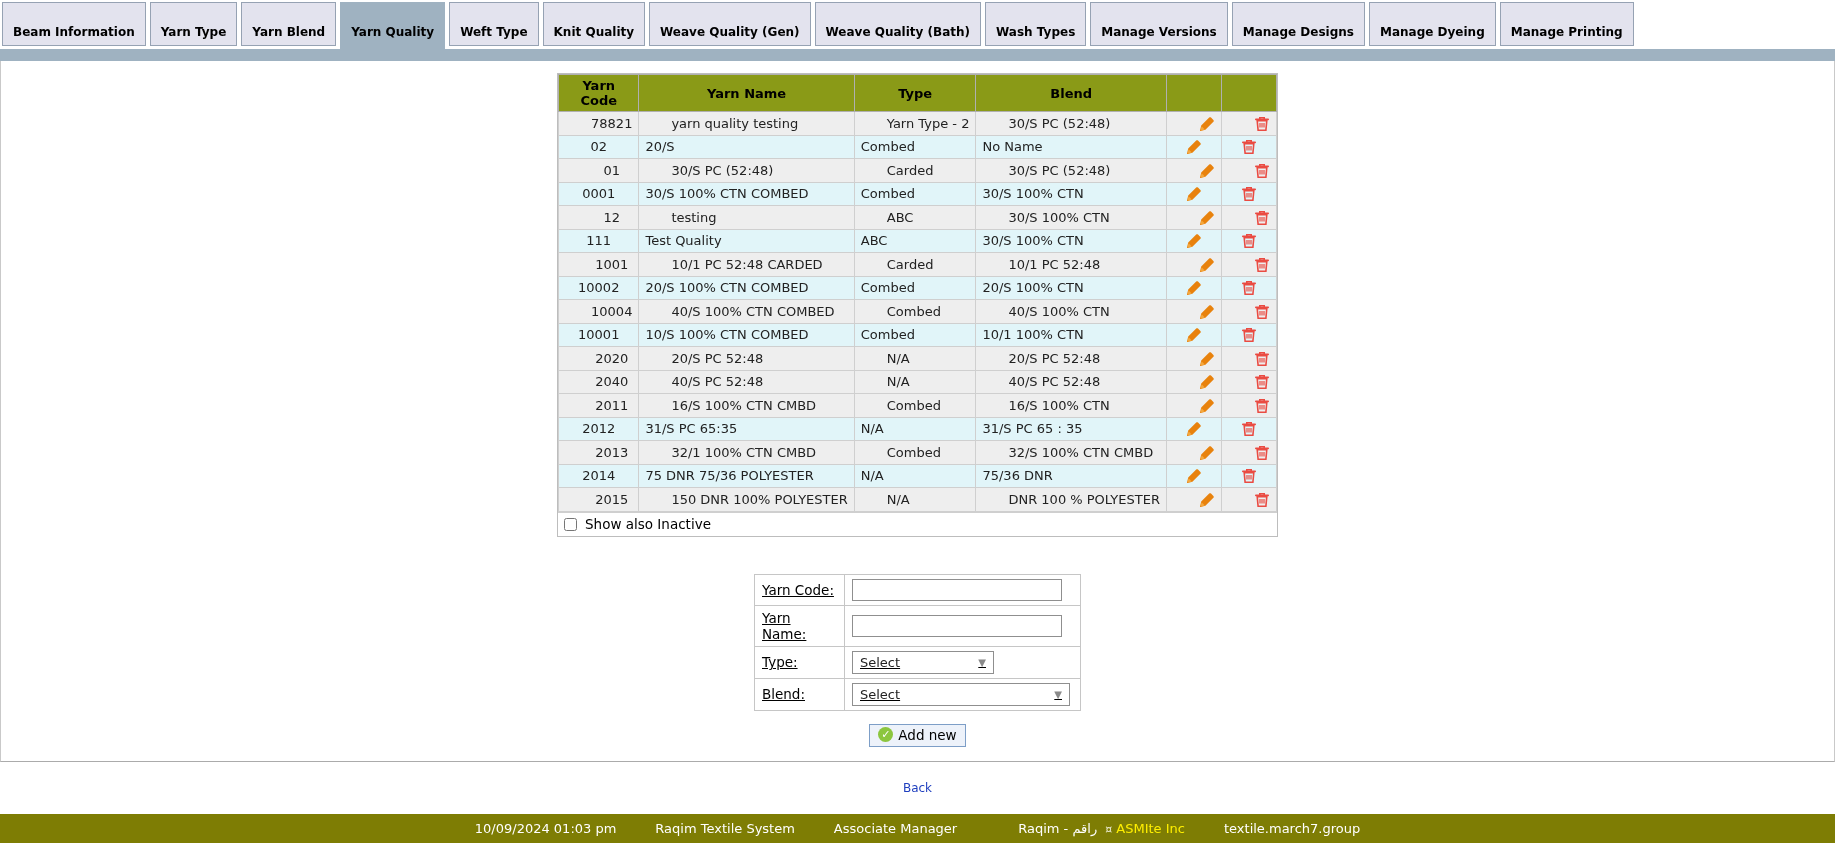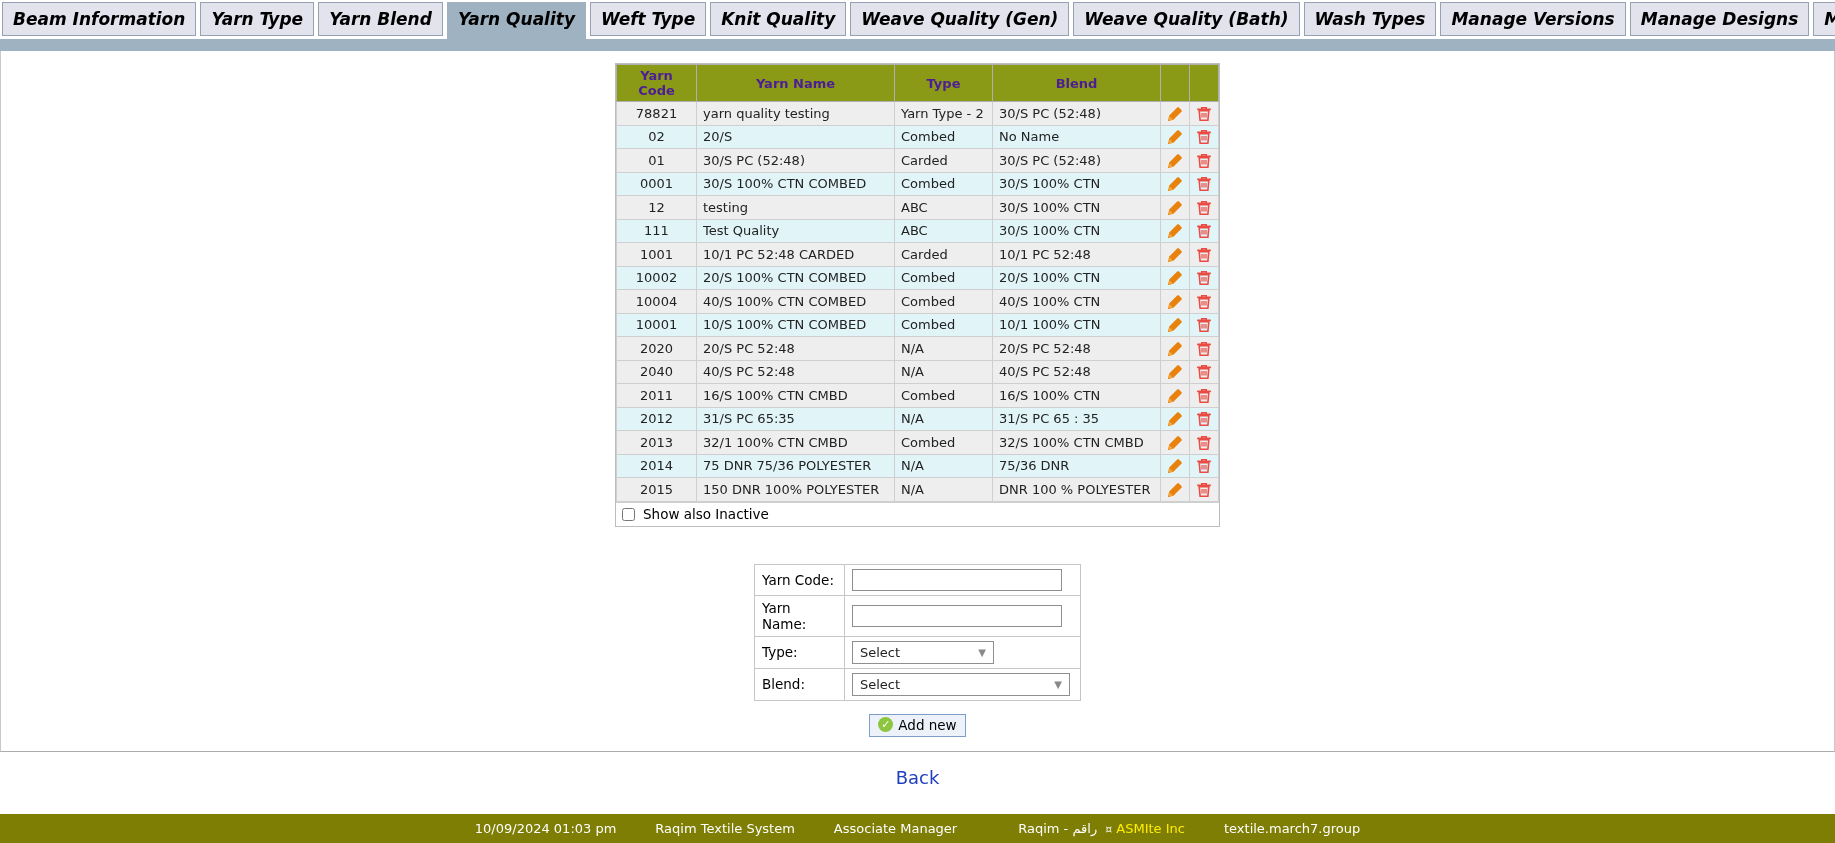--- a/index.html
+++ b/index.html
@@ -2,50 +2,50 @@
 <html style="--header_olive: #8a9a17; --footer_olive: #7e7d04; --tab_active: #9fb2c1; --row_alt: #e1f5f9; --edit_orange: #e8820d; --delete_red: #ea4b42; --link_blue: #1f3fbf; --company_yellow: #ffef00;"><head>
 <meta charset="utf-8">
 <style>
   * { box-sizing: border-box; margin: 0; padding: 0; }
   html,body { width:1835px; height:843px; background:#fff; font-family:"DejaVu Sans", sans-serif; }
   .page { width:1835px; height:843px; display:flex; flex-direction:column; overflow:hidden; }
 
   
   .tabbar { display:flex; align-items:flex-end; gap:4px; padding:2px 0 0 2px; background:#fff; }
   .tab { background:#e3e3ee; border:1px solid #96a2b3; color:#000; font-weight:bold;
-         font-size:17px; padding:6px 10px 6px; margin-bottom:3px; white-space:nowrap; cursor:pointer;font-style:italic; }
+         font-size:12px; padding:22px 10px 6px; margin-bottom:3px; white-space:nowrap; cursor:pointer; }
   .tab.active { background:var(--tab_active,#9fb2c1); border-color:var(--tab_active,#9fb2c1);
                 color:#000000; margin-bottom:0; padding-bottom:9px; }
   .tab-underline { height:12px; background:var(--tab_active,#9fb2c1); }
 
   
   .content { border-left:1px solid #c9c9c9; border-right:1px solid #c9c9c9;
              border-bottom:1px solid #ababab; padding:12px 0 14px; background:#fff; }
 
   .list-box { width:fit-content; margin:0 auto; border:1px solid #bdbdbd; }
   table.yarn-table { border-collapse:collapse; font-size:13px; color:#222; }
-  table.yarn-table th { background:var(--header_olive,#8a9a17); color:#4c1d95; font-weight:bold;
+  table.yarn-table th { background:var(--header_olive,#8a9a17); color:#000000; font-weight:bold;
         font-size:13px; padding:3px 6px; border:1px solid #b0b0b0; text-align:center; height:21px; }
   table.yarn-table td { border:1px solid #cfcfcf; padding:3px 6px; height:22px; white-space:nowrap; }
-  tr.odd  td { background:#eeeeee; }
+  tr.odd  td { background:#eeeeee;padding-left:32px; }
   tr.even td { background:var(--row_alt,#e1f5f9); }
   td.c-code { width:80px; text-align:center; }
   td.c-name { width:198px; }
   td.c-type { width:98px; }
   td.c-blend{ width:168px; }
   td.c-act  { width:24px; text-align:center; padding:2px 3px; cursor:pointer; }
   th.h-act  { width:24px; }
   .icon-btn { display:inline-block; width:16px; height:16px; vertical-align:middle; }
 
   .inactive-row { display:flex; align-items:center; gap:8px; padding:4px 6px; font-size:13.5px;
                   background:#fff; border-top:1px solid #cfcfcf; height:24px; }
   .inactive-row input { width:13px; height:13px; }
 
   
-  table.entry-form { border-collapse:collapse; margin:37px auto 0; font-size:13.5px; }
+  table.entry-form { border-collapse:collapse; margin:37px auto 0; font-size:13.5px;text-decoration:underline; }
   table.entry-form td { border:1px solid #c6c6c6; padding:4px 7px; height:30px; background:#fff; }
   td.f-label { width:90px; }
   td.f-field { width:236px; }
   .txt-input { width:210px; height:22px; border:1px solid #8f8f8f; font-size:13px; padding:0 4px;
                font-family:"DejaVu Sans", sans-serif; }
   .select-box { border:1px solid #8f8f8f; height:23px; background:#fff; display:flex;
                 align-items:center; justify-content:space-between; padding:0 7px; font-size:13px;
                 color:#222; cursor:pointer; }
   .sel-type { width:142px; }
   .sel-blend{ width:218px; }
@@ -53,21 +53,21 @@
 
   .add-btn { display:flex; align-items:center; gap:5px; margin:13px auto 0;
              background:#edf2fa; border:1px solid #7d9ec7; padding:2px 8px 3px;
              font-size:13.5px; font-family:"DejaVu Sans", sans-serif; cursor:pointer; color:#000; }
   .check-icon { display:inline-block; width:15px; height:15px; border-radius:50%;
                 background:#8cc63f; color:#fff; font-size:11px; line-height:15px;
                 text-align:center; font-weight:bold; }
 
   
   .back-row { text-align:center; margin-top:15px; }
-  .back-link { color:var(--link_blue,#1f3fbf); font-size:18px; text-decoration:none; cursor:pointer; }
+  .back-link { color:var(--link_blue,#1f3fbf); font-size:12px; text-decoration:none; cursor:pointer; }
 
   .footer { margin-top:auto; background:var(--footer_olive,#7e7d04); height:29px; color:#fff;
             display:flex; align-items:center; justify-content:center; gap:39px; font-size:13px;
             white-space:nowrap; }
   .footer .grp { display:flex; align-items:center; gap:8px; margin-left:22px; }
   .company-link { color:var(--company_yellow,#ffef00); text-decoration:none; cursor:pointer; }
   .currency-glyph { font-size:11px; color:#efefd8; }
 </style>
 </head>
 <body>

